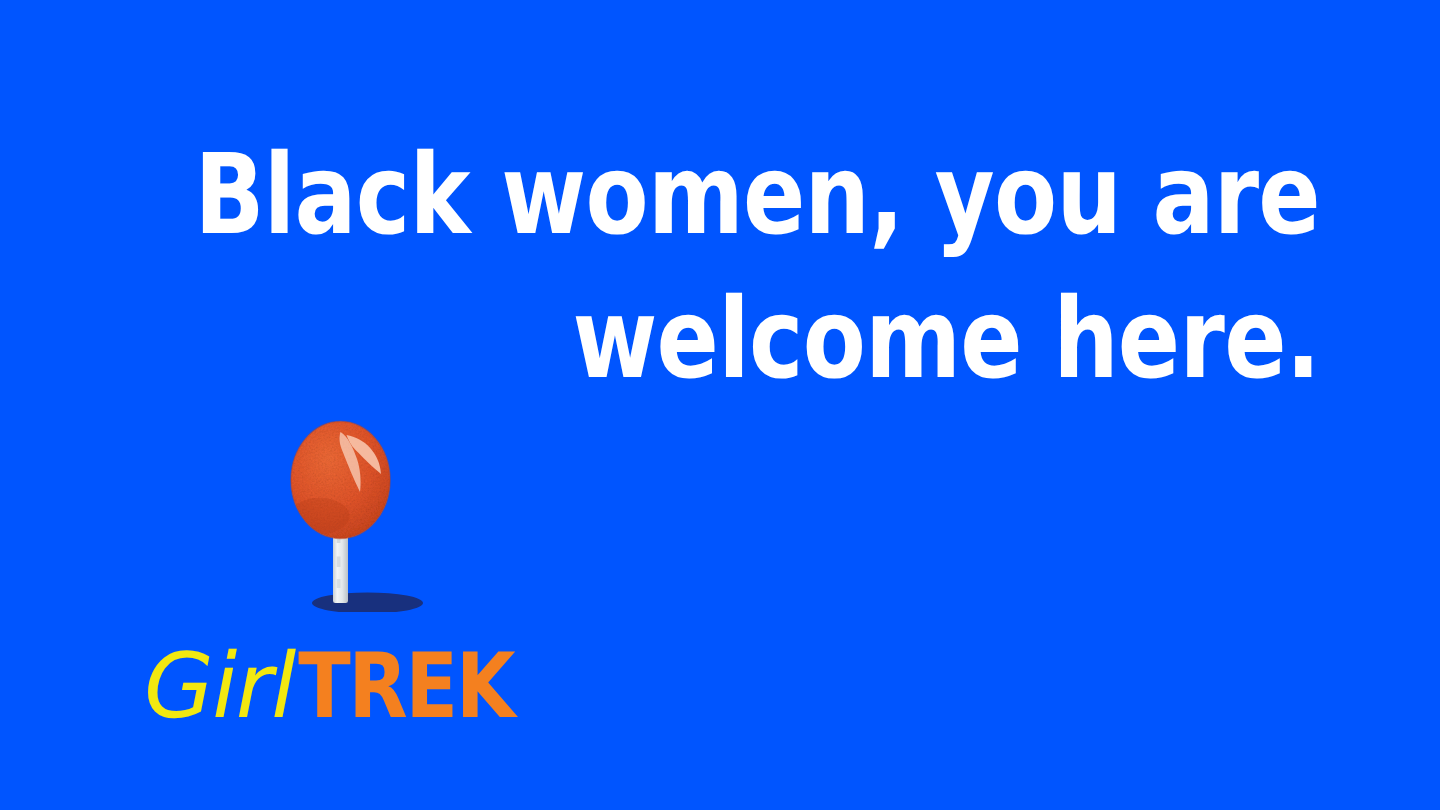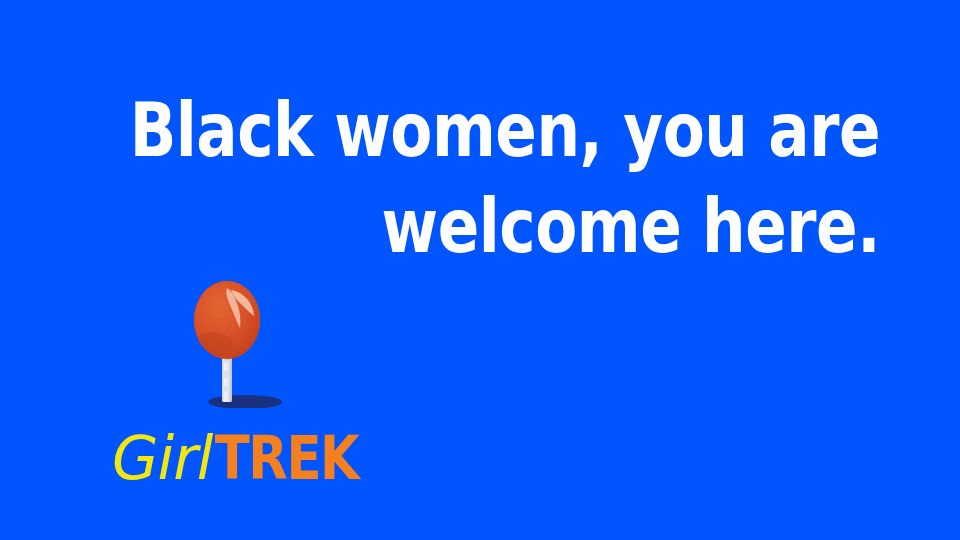--- a/index.html
+++ b/index.html
@@ -61,21 +61,20 @@
 
   
   #logo {
     position: absolute;
     left: 96px;
     top: 428px;
     height: 70px;
     display: flex;
     align-items: baseline;
     white-space: nowrap;
-    margin-left: 16px;
   }
   #logo .logo-girl {
     color: #f2e810;
     font-family: "DejaVu Sans", "Liberation Sans", sans-serif;
     font-style: italic;
     font-weight: 400;
     font-size: 60px;
     line-height: 60px;
     letter-spacing: -1px;
   }

